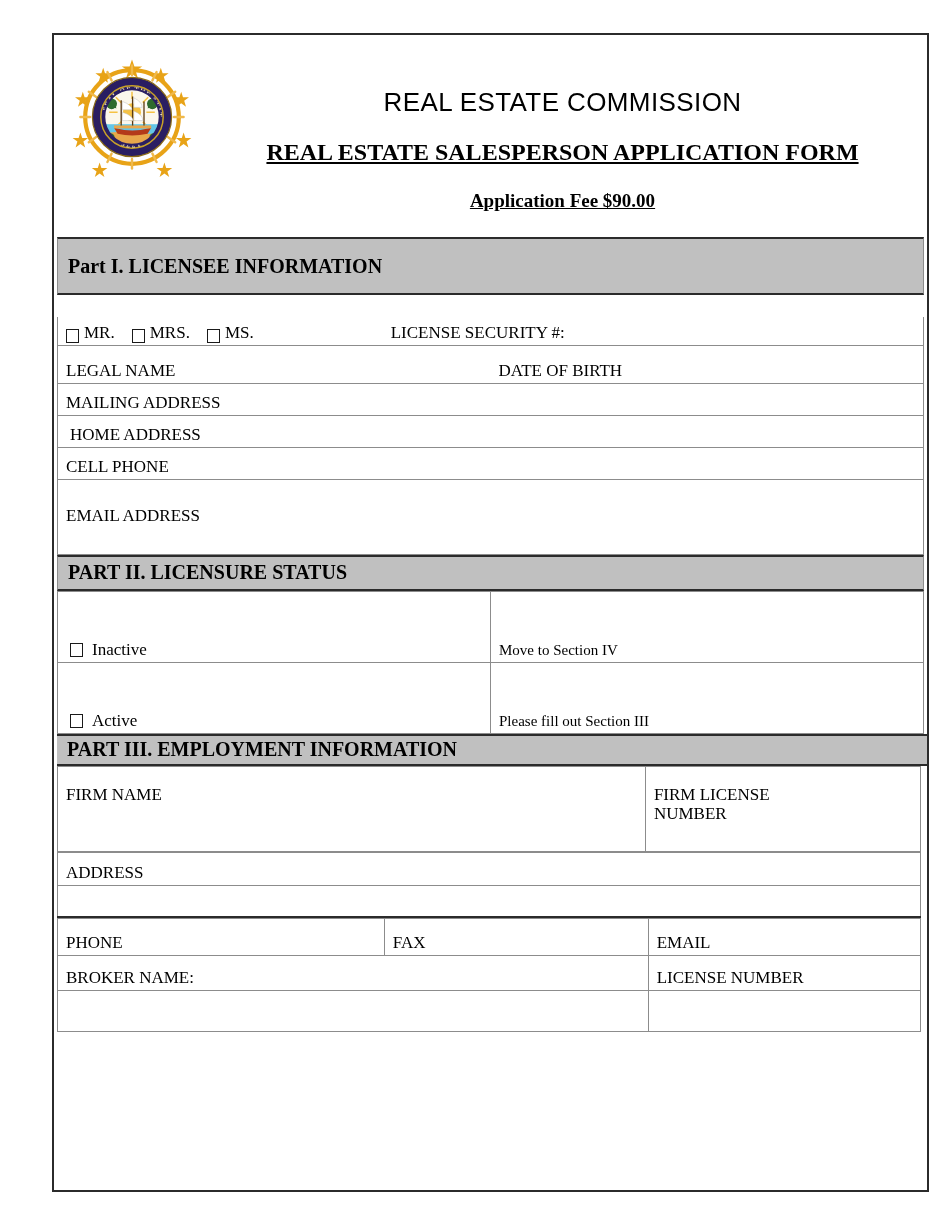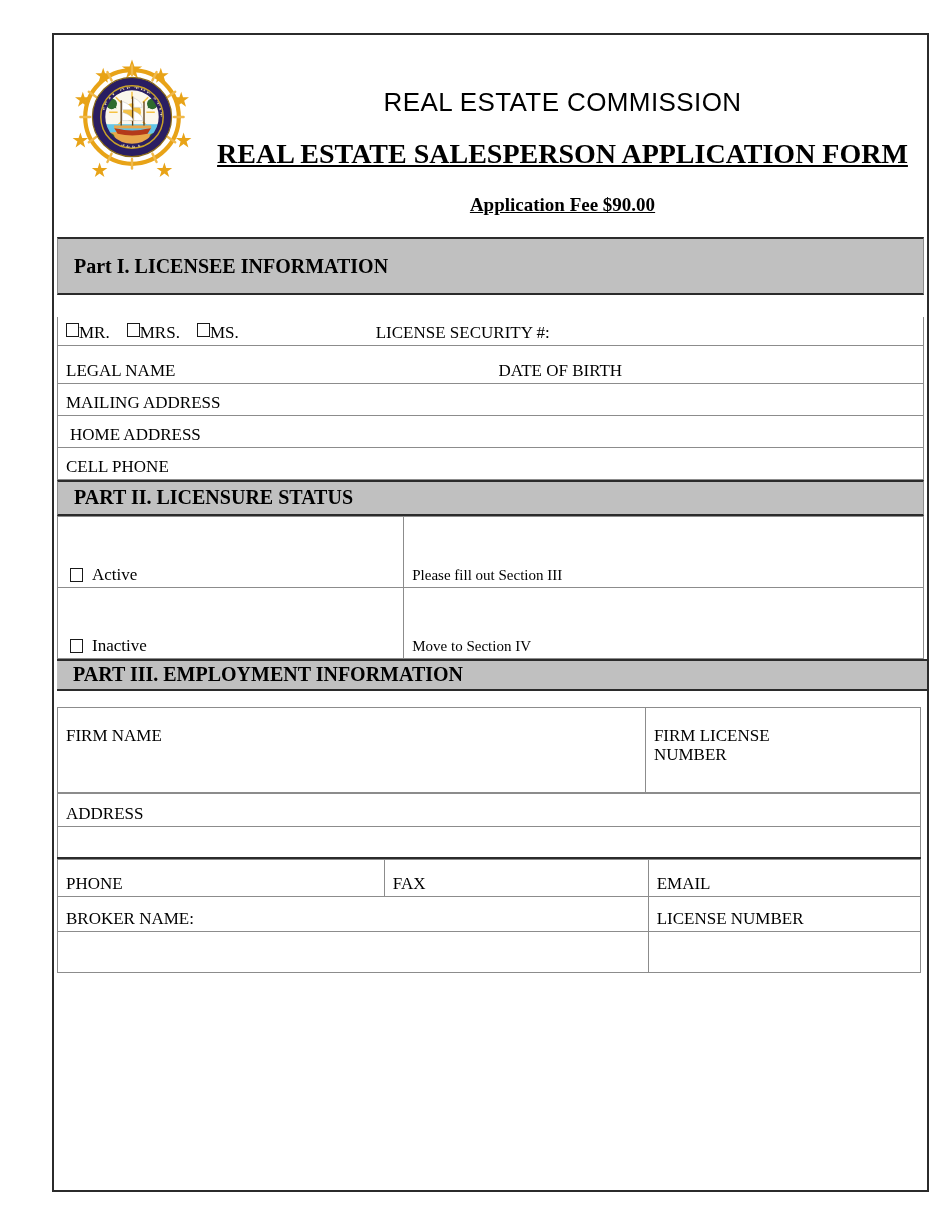--- a/index.html
+++ b/index.html
@@ -52,21 +52,21 @@
   .title-main {
     font-family: "Liberation Sans", "DejaVu Sans", sans-serif;
     font-size: 26px;
     font-weight: 400;
     letter-spacing: .4px;
     margin-top: 53px;
     line-height: 1.1;
   }
   .title-sub {
     font-family: "Liberation Serif", serif;
-    font-size: 28px;
+    font-size: 24px;
     font-weight: bold;
     text-decoration: underline;
     margin-top: 22px;
     line-height: 1.1;
   }
   .title-fee {
     font-family: "Liberation Serif", serif;
     font-size: 19px;
     font-weight: bold;
     text-decoration: underline;
@@ -77,21 +77,21 @@
   
   .section-bar {
     background: #c0c0c0;
     border-top: 2px solid #2b2b2b;
     border-bottom: 2px solid #2b2b2b;
     box-sizing: border-box;
     display: flex;
     align-items: center;
     font-weight: bold;
     font-size: 20px;
-    padding-left: 16px;
+    padding-left: 10px;
   }
   .bar-part1 { height: 58px; margin: 0 3px 0 3px; border-left: 1px solid #8c8c8c; border-right:1px solid #8c8c8c;}
   .bar-part2 { height: 36px; margin: 0 3px 0 3px; border-left: 1px solid #8c8c8c; border-right:1px solid #8c8c8c;}
   .bar-part3 { height: 32px; margin: 0 0 0 3px; }
 
   
   .ftable {
     width: 100%;
     border-collapse: collapse;
     table-layout: fixed;
@@ -120,42 +120,42 @@
   .part1-wrap .ftable td:first-child { border-left: 1px solid #8c8c8c; }
   .part1-wrap .ftable td:last-child  { border-right: 1px solid #8c8c8c; }
   .part1-wrap .ftable tr:first-child td { border-top: none; }
 
   
   .part2-wrap { padding: 0 3px; }
   .part2-wrap .ftable td { height: 68px; vertical-align: bottom; }
   .cbrow { display: flex; align-items: center; gap: 9px; }
 
   
-  .part3-wrap { padding: 16px 6px 0 3px; }
+  .part3-wrap { padding: 0 6px 0 3px; }
   .p3-firm td { height: 64px; vertical-align: top; padding-top: 18px; }
   .p3-addr td { height: 30px; vertical-align: bottom; }
   .p3-blank td { height: 28px; border-bottom: 2px solid #2b2b2b !important; }
   .p3-pfe td { height: 34px; vertical-align: bottom; }
   .p3-broker td { height: 32px; vertical-align: bottom; }
   .p3-brokerblank td { height: 38px; }
   .p3-tail { height: 88px; }
 
   
   .chk {
     display: inline-block;
     width: 13px;
     height: 14px;
     border: 1.5px solid #1a1a1a;
     background: #ffffff;
     box-sizing: border-box;
     flex: 0 0 auto;
     vertical-align: -2px;
   }
   .salutations { display: flex; align-items: center; gap: 4px; }
-  .salutations .grp { display: flex; align-items: flex-start; margin-right: 13px; }
+  .salutations .grp { display: flex; align-items: flex-end; gap: 5px; margin-right: 13px; }
   .ss-label { margin-left: 120px; }
 </style>
 </head>
 <body>
 
 <div class="page-frame">
 
   <div class="header">
 
     <div class="seal">
@@ -313,53 +313,58 @@
       <tr class="r-haddr">
         <td colspan="2" style="padding-left:12px;">
           <span class="lbl">HOME ADDRESS</span>
         </td>
       </tr>
       <tr class="r-cphone">
         <td colspan="2" style="text-align:left; padding-right:120px;">
           <span class="lbl">CELL PHONE</span>
         </td>
       </tr>
+      <tr>
+        <td colspan="2" class="r-email" style="vertical-align:middle;">
+          <span class="lbl">EMAIL ADDRESS</span>
+        </td>
+      </tr>
     </tbody>
       </table>
   </div>
 
   <div class="section-bar bar-part2">
     <span>PART II. LICENSURE STATUS</span>
   </div>
 
   <div class="part2-wrap">
     <table class="ftable">
       <tbody>
           <tr>
+        <td style="padding-left:12px;">
+          <span class="cbrow">
+            <span class="chk"></span>
+            <span>Inactive</span>
+          </span>
+        </td>
+        <td style="font-size:15px;">
+          <span>Move to Section IV</span>
+        </td>
+      </tr>
+      <tr>
         <td style="width:39.5%; padding-left:12px;">
           <span class="cbrow">
             <span class="chk"></span>
             <span>Active</span>
           </span>
         </td>
         <td style="width:60.5%; font-size:15px;">
           <span>Please fill out Section III</span>
         </td>
       </tr>
-      <tr>
-        <td style="padding-left:12px;">
-          <span class="cbrow">
-            <span class="chk"></span>
-            <span>Inactive</span>
-          </span>
-        </td>
-        <td style="font-size:15px;">
-          <span>Move to Section IV</span>
-        </td>
-      </tr>
     </tbody>
       </table>
   </div>
 
   <div class="section-bar bar-part3">
     <span>PART III. EMPLOYMENT INFORMATION</span>
   </div>
 
   <div class="part3-wrap">
 

